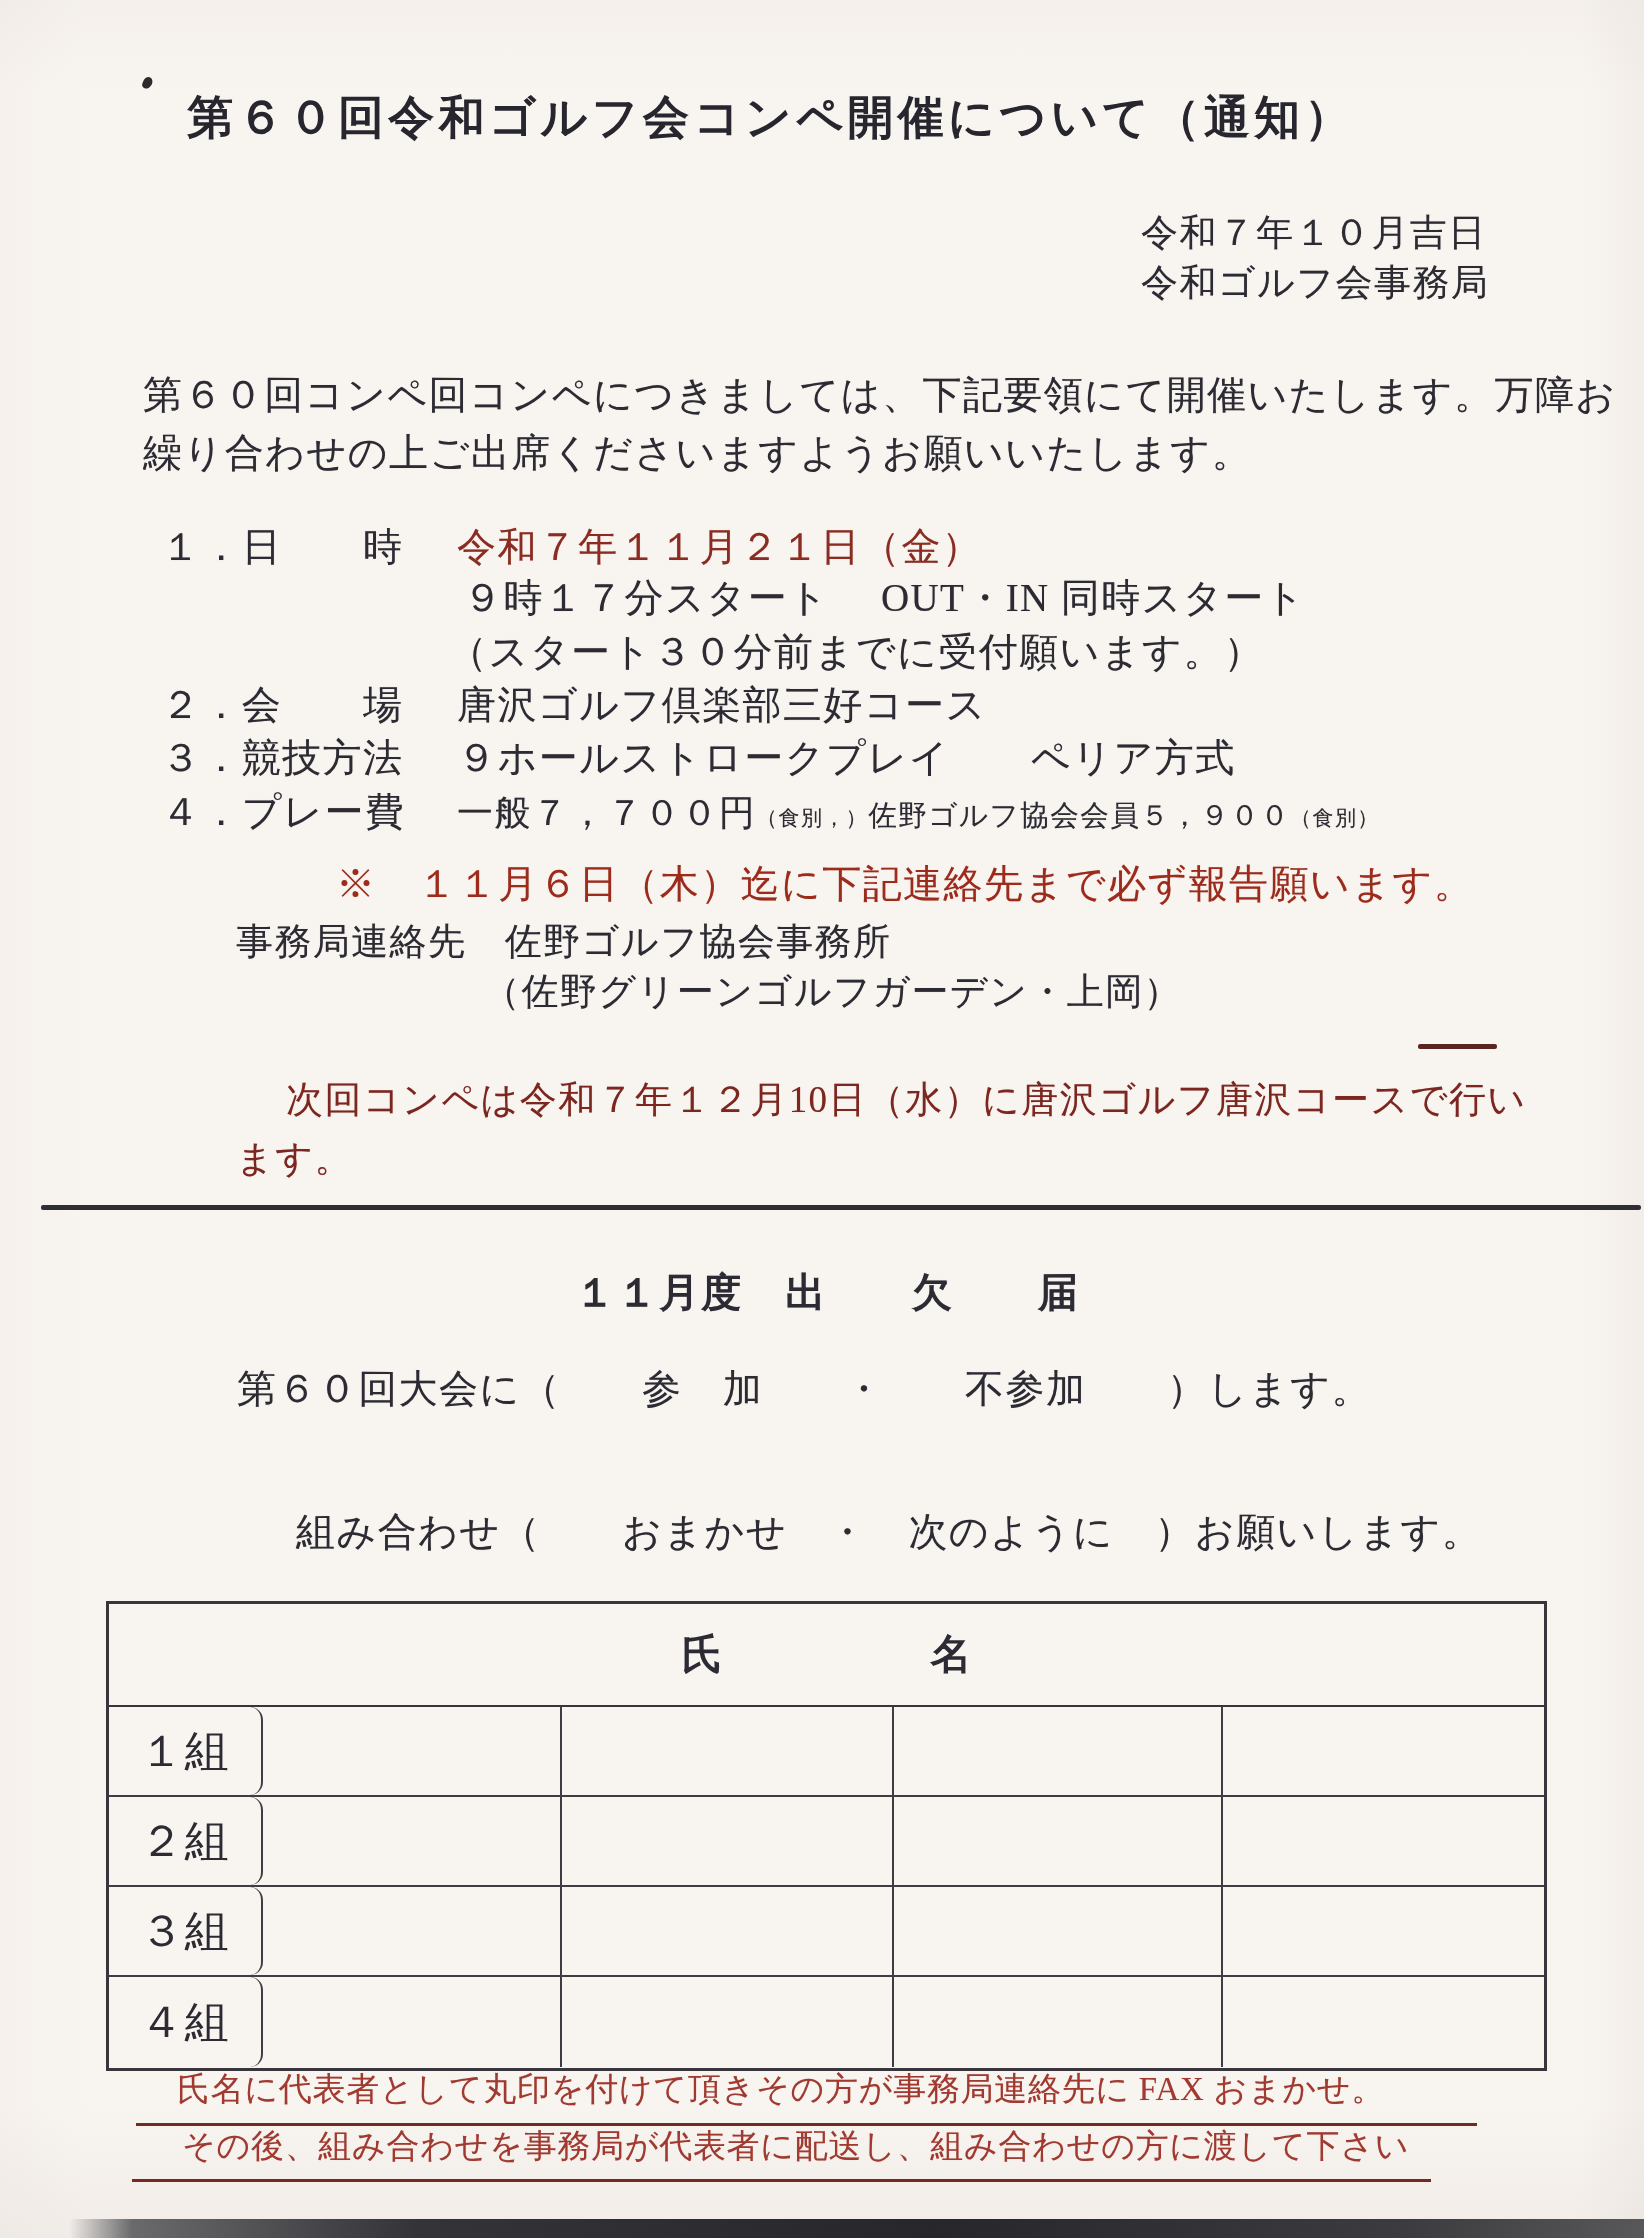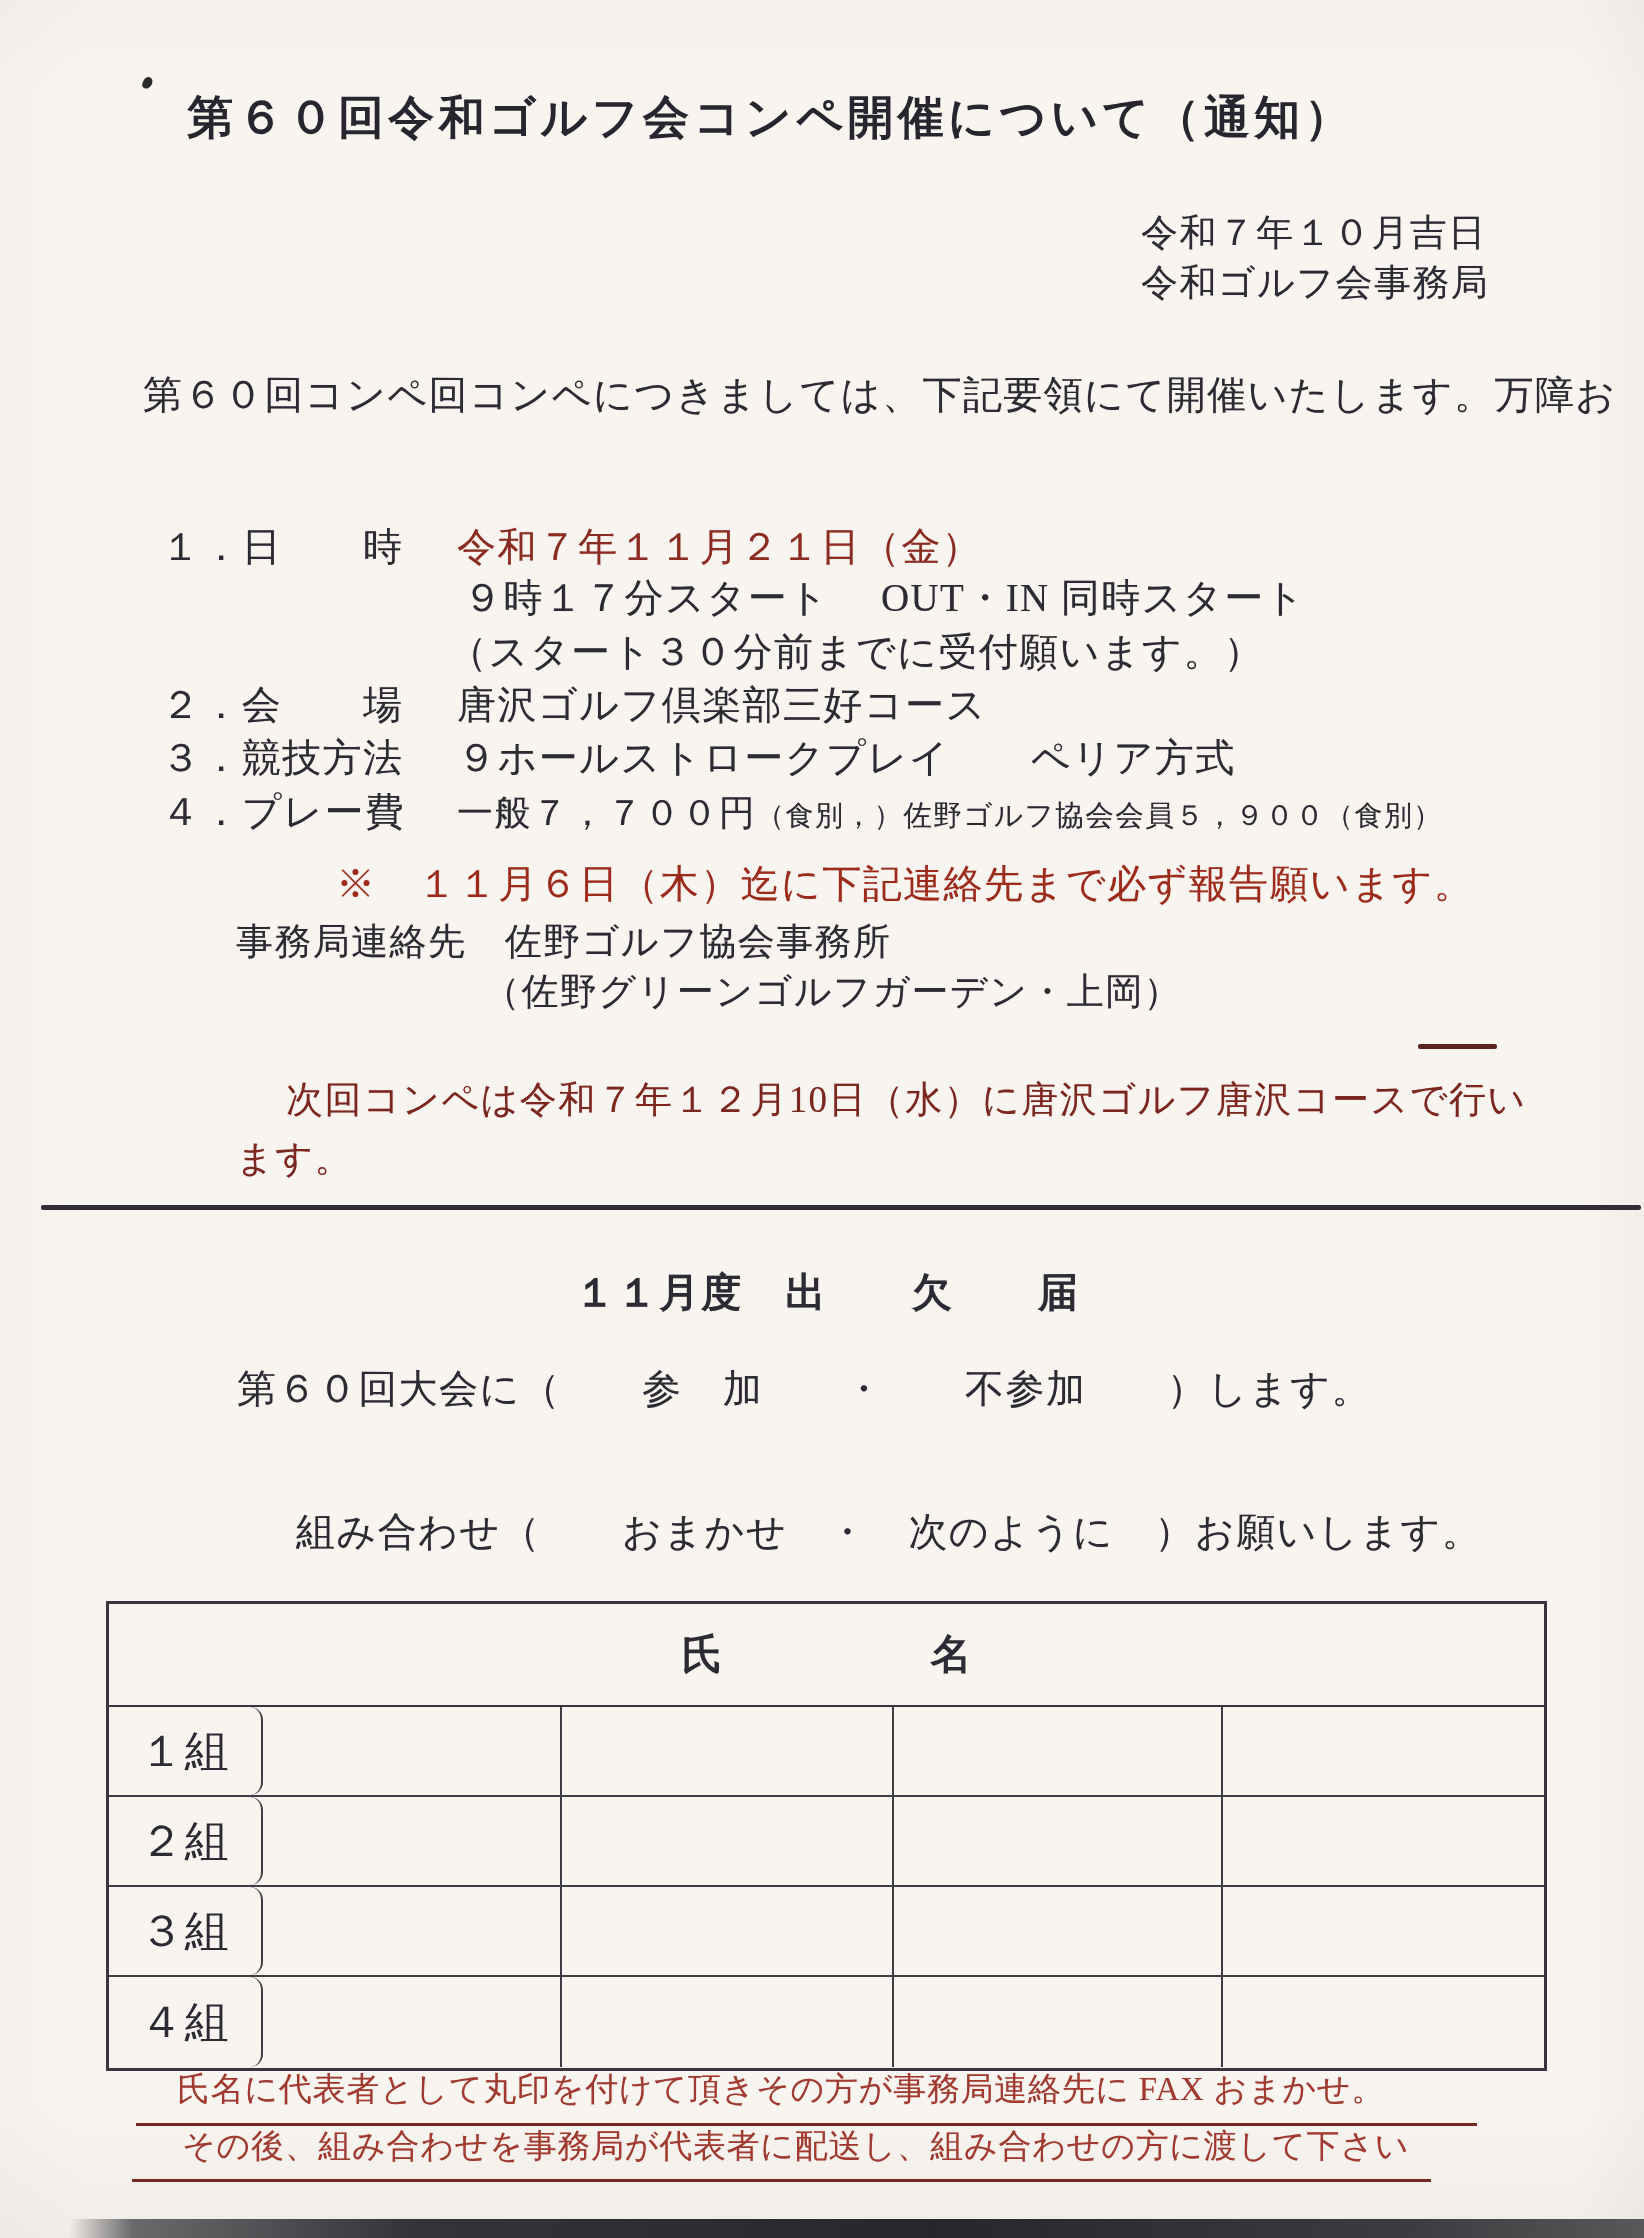--- a/index.html
+++ b/index.html
@@ -26,21 +26,21 @@
   .date-line1{top:208px;left:1141px;font-size:37px;letter-spacing:1.4px;}
   .date-line2{top:258px;left:1141px;font-size:37px;letter-spacing:1.4px;}
   .intro1{top:368px;left:143px;font-size:39px;letter-spacing:1.4px;}
   .intro2{top:426px;left:143px;font-size:39px;letter-spacing:1.4px;}
 
   .item-row{left:161px;font-size:39px;letter-spacing:1.4px;}
   .item-label{display:inline-block;width:296px;}
   .r1{top:520px;} .r2{top:678px;} .r3{top:731px;} .r4{top:785px;}
   .sub1{top:571px;left:463px;font-size:39px;letter-spacing:1.4px;}
   .sub2{top:625px;left:448px;font-size:39px;letter-spacing:1.4px;}
-  .fee-a{font-size:36px;} .fee-s{font-size:28px;} .fee-b{font-size:28.6px;}
+  .fee-a{font-size:36px;} .fee-s{font-size:21px;} .fee-b{font-size:28.6px;}
 
   .notice{top:857px;left:336px;font-size:39px;letter-spacing:1.4px;}
   .notice .mark{margin-right:41px;}
   .contact1{top:917px;left:236px;font-size:37px;letter-spacing:1.4px;}
   .contact2{top:967px;left:483px;font-size:37px;letter-spacing:1.4px;}
   .contact3{top:1018px;left:450px;font-size:39px;letter-spacing:1.4px;}
   .contact3 .num{letter-spacing:5.7px;margin-left:20px;}
 
   .dash-artifact{top:1044px;left:1418px;width:79px;height:5px;background:#5a2420;border-radius:2.1px;}
   .next1{top:1075px;left:286px;font-size:37px;letter-spacing:1.4px;}
@@ -76,20 +76,21 @@
 <div id="page">
 
   <div class="abs dot-artifact"></div>
 
   <div class="abs doc-title">第６０回令和ゴルフ会コンペ開催について（通知）</div>
 
   <div class="abs date-line1 ink">令和７年１０月吉日</div>
   <div class="abs date-line2 ink">令和ゴルフ会事務局</div>
 
   <div class="abs intro1 ink">第６０回コンペ回コンペにつきましては、下記要領にて開催いたします。万障お</div>
+  <div class="abs intro2 ink">繰り合わせの上ご出席くださいますようお願いいたします。</div>
 
   <div class="abs item-row r1 ink">
     <span class="item-label">１．日　　時</span><span class="red1">令和７年１１月２１日（金）</span>
   </div>
   <div class="abs sub1 ink">９時１７分スタート　 OUT・IN 同時スタート</div>
   <div class="abs sub2 ink">（スタート３０分前までに受付願います。）</div>
 
   <div class="abs item-row r2 ink">
     <span class="item-label">２．会　　場</span><span>唐沢ゴルフ倶楽部三好コース</span>
   </div>

